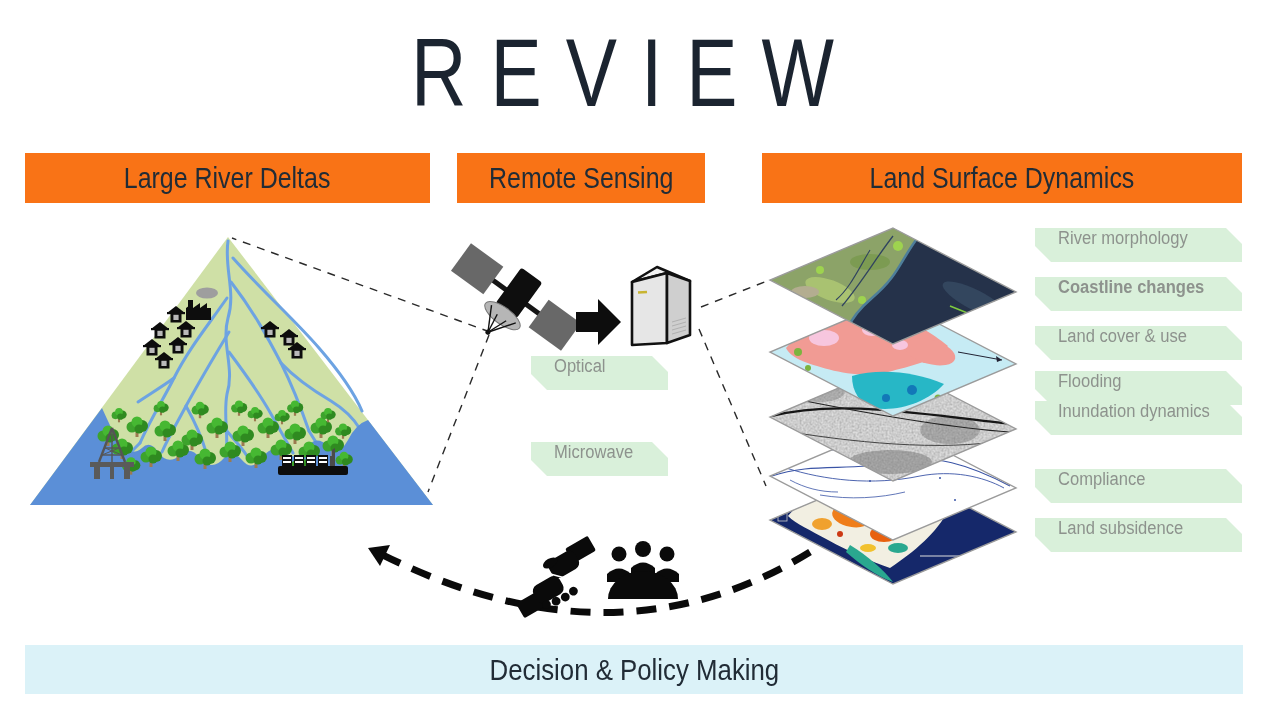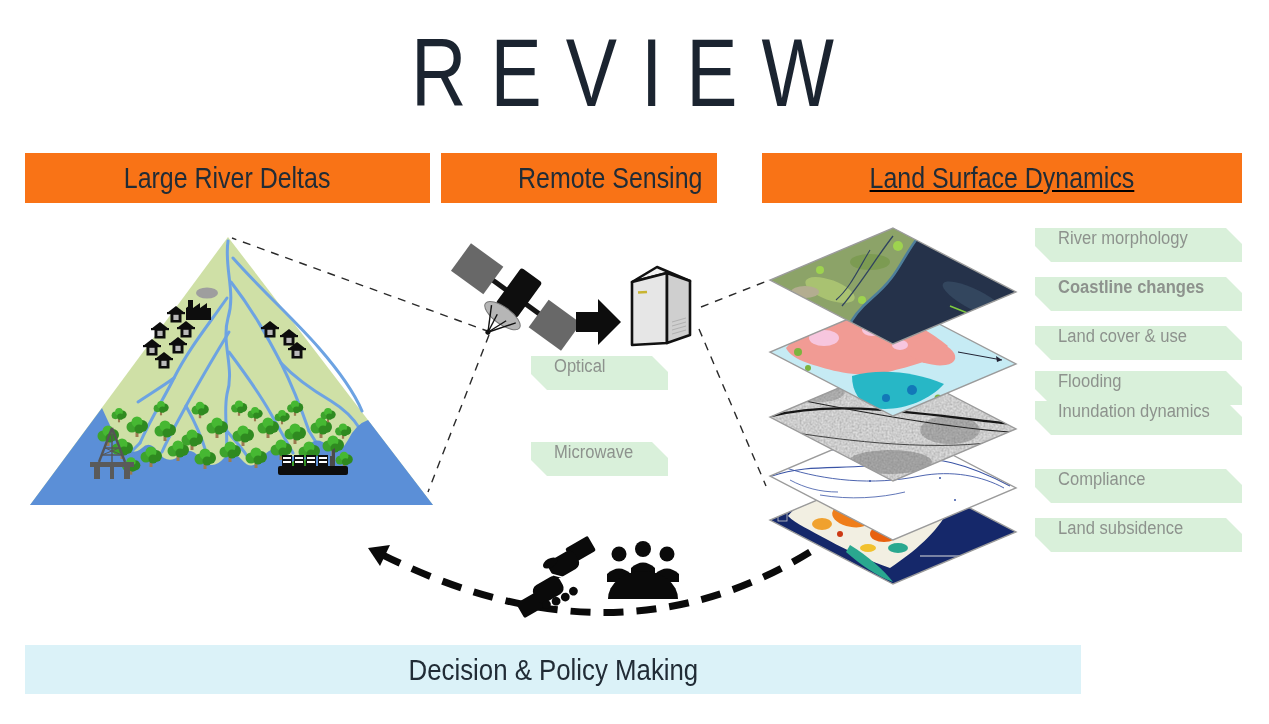--- a/index.html
+++ b/index.html
@@ -4,21 +4,21 @@
 <style>
   html,body{margin:0;padding:0;background:#fff;}
   #stage{position:relative;width:1269px;height:724px;background:#fff;overflow:hidden;
          font-family:"Liberation Sans","DejaVu Sans",sans-serif;}
   .abs{position:absolute;}
   .title{left:0;right:0;top:18px;text-align:center;font-size:96px;font-weight:400;
          color:#1b2430;letter-spacing:30px;transform:scaleX(.80);transform-origin:50% 50%;
          white-space:nowrap;}
   .hdr{top:153px;height:50px;background:#f97316;display:flex;align-items:center;justify-content:center;}
   .hdr span{font-size:29px;font-weight:400;color:#212c36;transform:scaleX(.86);white-space:nowrap;}
-  .footerbar{left:25px;top:645px;width:1056px;height:49px;background:#dbf2f8;
+  .footerbar{left:25px;top:645px;width:1218px;height:49px;background:#dbf2f8;
              display:flex;align-items:center;justify-content:center;}
   .footerbar span{font-size:30px;font-weight:400;color:#212c36;transform:scaleX(.86);white-space:nowrap;}
   .tag{height:34px;background:#d9f0da;display:flex;align-items:flex-start;
        clip-path:polygon(0 0,calc(100% - 16px) 0,100% 16px,100% 100%,16px 100%,0 calc(100% - 16px));}
   .tag span{font-size:18px;color:#8d928d;transform:scaleX(.92);transform-origin:left center;
             padding-left:25px;white-space:nowrap;}
   .tagL{left:531px;width:137px;}
   .tagR{left:1035px;width:207px;}
   svg{display:block;}
 </style>
@@ -330,24 +330,24 @@
       <path d="M655,574 q12,-11 24,0 l0,8 -24,0 Z"></path>
       <path d="M608,599 a35,28 0 0 1 70,0 Z"></path>
     </g>
   </svg>
 
   <div class="abs title">REVIEW</div>
 
   <div class="abs hdr" style="left:25px;width:405px;">
     <span>Large River Deltas</span>
   </div>
-  <div class="abs hdr" style="left:441px;width:276px;justify-content:flex-end;">
+  <div class="abs hdr" style="left:457px;width:248px;">
     <span>Remote Sensing</span>
   </div>
-  <div class="abs hdr" style="left:762px;width:480px;text-decoration:underline;">
+  <div class="abs hdr" style="left:762px;width:480px;">
     <span>Land Surface Dynamics</span>
   </div>
 
   <div class="abs tag tagL" style="top:356px;">
     <span>Optical</span>
     </div>
   <div class="abs tag tagL" style="top:442px;">
     <span>Microwave</span>
     </div>
 

